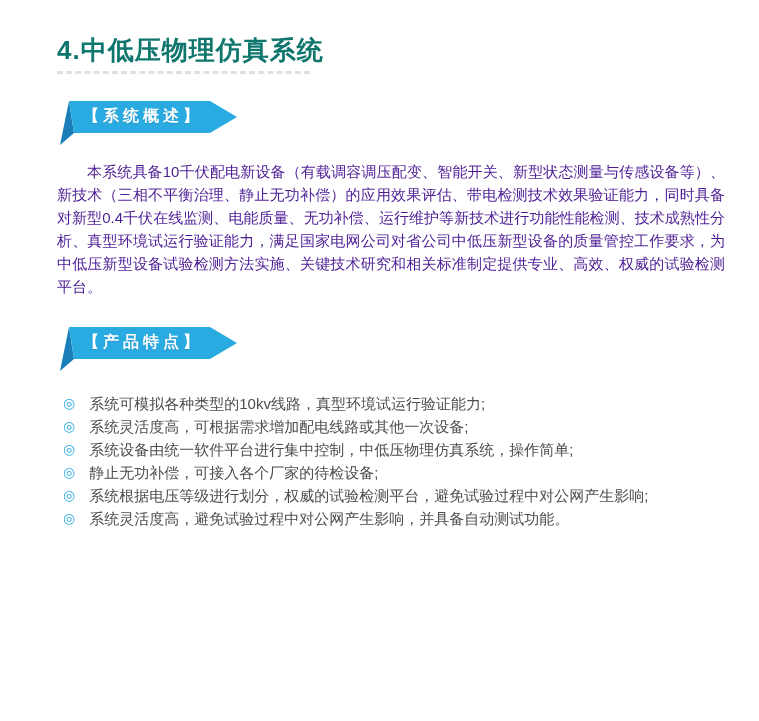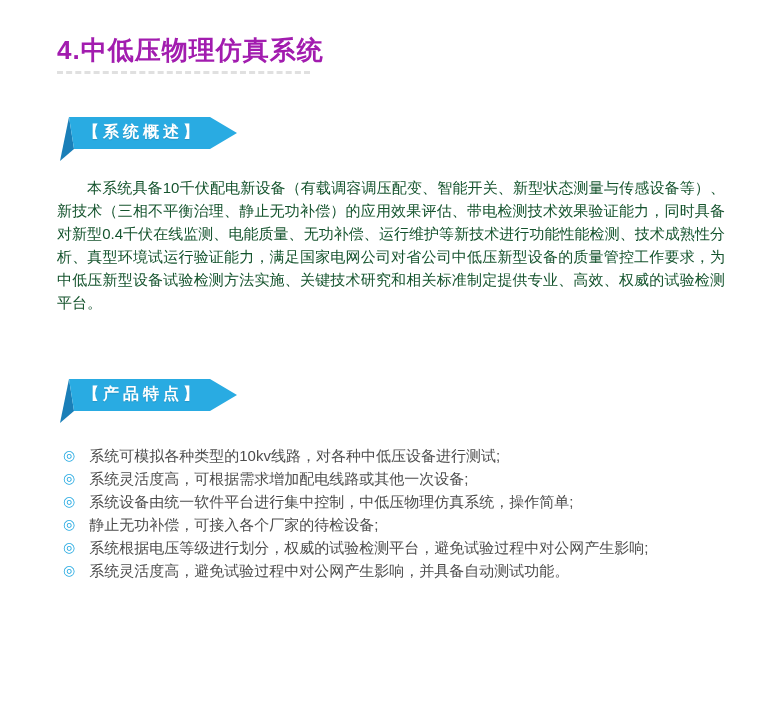--- a/index.html
+++ b/index.html
@@ -10,35 +10,35 @@
     font-family: "Liberation Sans", "DejaVu Sans", sans-serif;
     color: #555555;
     overflow: hidden;
   }
   .page {
     padding: 36px 41px 0 57px;
   }
   .title {
     font-size: 26px;
     font-weight: bold;
-    color: #a21caf;
+    color: #0f766e;
     letter-spacing: 1px;
     line-height: 1.1;
   }
   .title-underline {
     width: 253px;
     height: 0;
     border-bottom: 3px dashed #e0e0e0;
     margin-top: 6px;
   }
   .ribbon {
     position: relative;
     width: 182px;
     height: 46px;
-    margin-top: 42px;
+    margin-top: 26px;
   }
   .ribbon svg { position: absolute; left: 0; top: 0; }
   .ribbon-label {
     position: absolute;
     left: 26px;
     top: 0;
     height: 33px;
     display: flex;
     align-items: center;
     color: #ffffff;
@@ -46,25 +46,25 @@
     font-weight: bold;
     letter-spacing: 4px;
     white-space: nowrap;
     text-shadow: 0 1px 1px rgba(0,0,0,0.12);
   }
   .paragraph {
     margin-top: 14px;
     width: 668px;
     font-size: 15px;
     line-height: 23px;
-    color: #14532d;
+    color: #4c1d95;
     text-align: justify;
     text-indent: 2em;
   }
-  .features-gap { margin-top: 64px; }
+  .features-gap { margin-top: 28px; }
   .features {
     list-style: none;
     margin-top: 20px;
     padding-left: 6px;
   }
   .features li {
     display: flex;
     align-items: flex-start;
     line-height: 23px;
     font-size: 15px;
@@ -101,21 +101,21 @@
     <svg width="182" height="46" viewBox="0 0 182 46">
       <polygon points="12,1 17,33 3,45" fill="#1a7fb8"></polygon>
       <polygon points="12,1 153,1 180,17 153,33 17,33" fill="#29abe2"></polygon>
     </svg>
     <span class="ribbon-label">【产品特点】</span>
   </div>
 
   <ul class="features">
     <li>
       <span class="bullet">◎</span>
-      <span class="li-text">系统可模拟各种类型的10kv线路，对各种中低压设备进行测试;</span>
+      <span class="li-text">系统可模拟各种类型的10kv线路，真型环境试运行验证能力;</span>
     </li>
     <li>
       <span class="bullet">◎</span>
       <span class="li-text">系统灵活度高，可根据需求增加配电线路或其他一次设备;</span>
     </li>
     <li>
       <span class="bullet">◎</span>
       <span class="li-text">系统设备由统一软件平台进行集中控制，中低压物理仿真系统，操作简单;</span>
     </li>
     <li>

